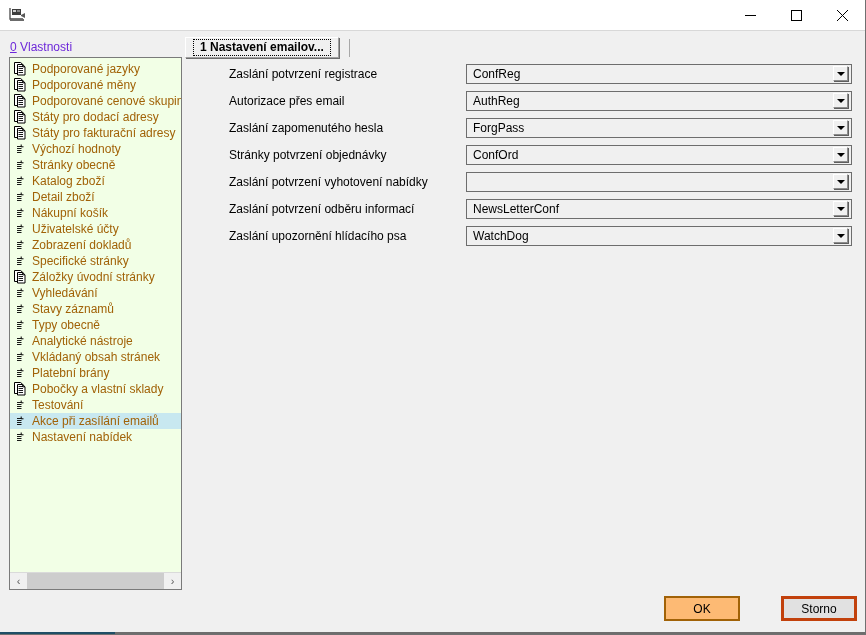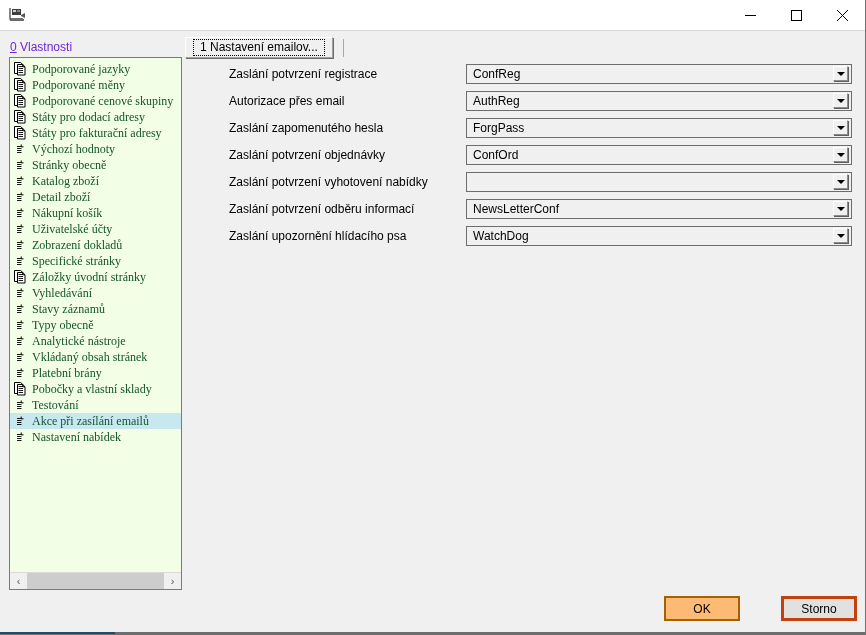--- a/index.html
+++ b/index.html
@@ -106,21 +106,21 @@
   }
   .list-item.selected {
     background: #c8e8f0;
   }
   .li-icon {
     width: 13px; height: 14px;
     flex: 0 0 auto;
     margin-right: 5px;
     position: relative;
   }
-  .li-label { color: #14532d; font-family: Liberation Serif, serif; }
+  .li-label { color: #a16207; }
 
   
   .hscroll {
     height: 17px;
     flex: 0 0 auto;
     background: #f0f0f0;
     border-top: 1px solid #dadada;
     display: flex;
     align-items: stretch;
   }
@@ -171,20 +171,21 @@
     font-size: 12px;
     position: relative;
   }
   .tab-focus {
     border: 1px dotted #000;
     padding: 0 6px;
     height: 17px;
     display: flex;
     align-items: center;
     line-height: 15px;
+    font-weight: bold;
   }
   .tab-sep {
     width: 1px;
     height: 18px;
     background: #a8a8a8;
     margin-left: 10px;
     align-self: flex-end;
     margin-bottom: 1px;
   }
 
@@ -641,21 +642,21 @@
           <div class="form-row" style="top: 54px;">
             <div class="form-label">Zaslání zapomenutého hesla</div>
             <div class="combo">
               <div class="combo-text">ForgPass</div>
               <div class="combo-btn">
                 <div class="caret-dn"></div>
               </div>
             </div>
           </div>
           <div class="form-row" style="top: 81px;">
-            <div class="form-label">Zaslání potvrzení objednávky</div>
+            <div class="form-label">Stránky potvrzení objednávky</div>
             <div class="combo">
               <div class="combo-text">ConfOrd</div>
               <div class="combo-btn">
                 <div class="caret-dn"></div>
               </div>
             </div>
           </div>
           <div class="form-row" style="top: 108px;">
             <div class="form-label">Zaslání potvrzení vyhotovení nabídky</div>
             <div class="combo">

